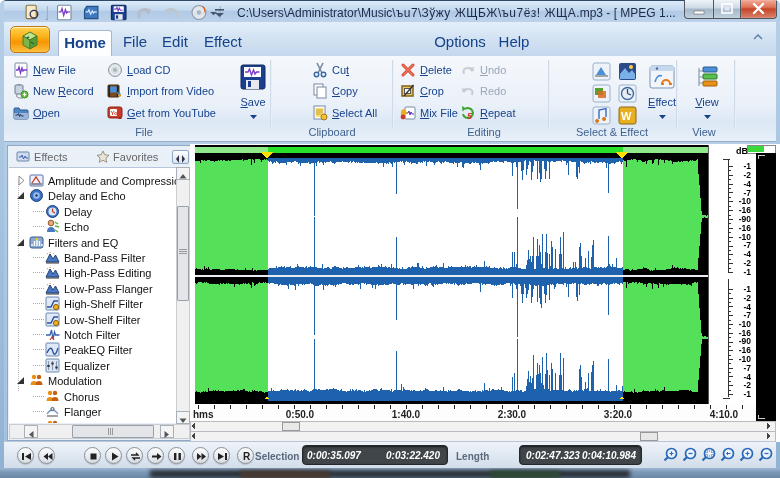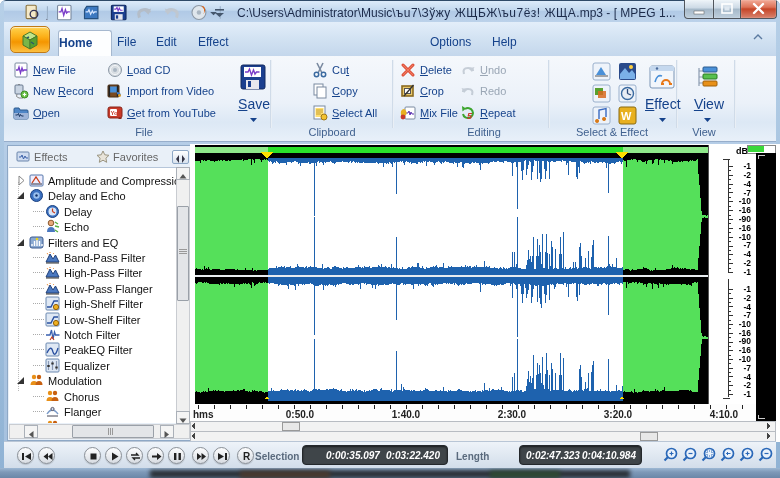--- a/index.html
+++ b/index.html
@@ -8,30 +8,30 @@
 #titlebar{position:absolute;left:0;top:0;width:780px;height:22px;background:linear-gradient(180deg,#dcebfa 0%,#c2d8ee 45%,#b0c9e6 46%,#bcd2ea 100%);border-top:1px solid #2e4a68;border-radius:6px 6px 0 0}
 .ttxt{position:absolute;top:6px;left:237px;font-size:12px;color:#1c2b4a;white-space:nowrap;letter-spacing:0}
 
 .capbtn{position:absolute;top:0;height:19px;border:1px solid #50555c;border-top:0;background:linear-gradient(180deg,#eef4f9 0%,#ccd9e5 45%,#a5b8c8 50%,#bfcfdd 100%);box-shadow:inset 0 0 1px #fff}
 .capbtn.min{left:684px;width:30px;border-radius:0 0 0 4px}
 .capbtn.max{left:713px;width:28px;border-radius:0}
 .capbtn.cls{left:740px;width:37px;border-radius:0 0 4px 0;background:linear-gradient(180deg,#f2ab98 0%,#dd7257 40%,#c64527 50%,#d8836e 100%)}
 
 #tabrow{position:absolute;left:4px;top:22px;width:772px;height:34px;background:linear-gradient(180deg,#e3eefa 0%,#d2e2f2 50%,#c4d7ec 100%)}
 .apporb{position:absolute;left:10px;width:40px;height:27px;border-radius:5px;border:1px solid #c07a18;background:linear-gradient(180deg,#ffd34e 0%,#fcaf17 40%,#f49500 60%,#fdc040 100%);box-shadow:inset 0 1px 1px rgba(255,255,255,.7)}
-.tab{position:absolute;height:26px;font-size:12px;color:#15428b;line-height:24px}
+.tab{position:absolute;height:26px;font-size:15px;color:#15428b;text-align:center;line-height:24px}
 .tab.sel{background:#fdfeff;border:1px solid #a6b8cf;border-bottom:0;border-radius:3px 3px 0 0;color:#15428b;font-weight:bold}
 
 #ribbon{position:absolute;left:4px;top:56px;width:772px;height:86px;background:linear-gradient(180deg,#f5f8fc 0%,#ebf1f9 55%,#dce8f5 78%,#e8f0f9 100%);border-bottom:1px solid #97aecb}
 .rsep{position:absolute;top:4px;height:68px;width:2px;background:linear-gradient(90deg,#c3d1e2,#f6f9fc)}
 .glabel{position:absolute;top:70px;height:13px;font-size:11px;color:#40618f;text-align:center;width:120px}
 .sbtn{position:absolute;height:19px;font-size:11px;color:#15428b;white-space:nowrap}
 .sbtn .ic{position:absolute;left:0;top:1px;width:16px;height:16px}
 .sbtn .tx{position:absolute;left:20px;top:3px}
-.bbtn{position:absolute;top:2px;width:34px;height:72px;font-size:14px;color:#15428b;text-align:right}
+.bbtn{position:absolute;top:2px;width:34px;height:72px;font-size:11px;color:#15428b;text-align:center}
 .bbtn .bic{position:absolute;left:50%;margin-left:-13px;top:6px;width:26px;height:26px}
 .bbtn .btx{position:absolute;top:38px;width:100%}
 .bbtn .arr{position:absolute;top:52px;width:100%;text-align:center}
 u{text-decoration:underline}
 .dis{color:#9aa6b5!important}
 
 #lpanel{position:absolute;left:7px;top:145px;width:184px;height:296px;background:#e9f0f8;border:1px solid #8ea8c6}
 .ptab{position:absolute;top:3px;height:17px;font-size:11px;color:#444;line-height:16px}
 #tree{position:absolute;left:1px;top:21px;width:167px;height:256px;background:#fff;border-top:1px solid #b6c6da;overflow:hidden}
 .trow{position:absolute;left:0;height:16px;font-size:11px;color:#111;white-space:nowrap}
@@ -421,21 +421,21 @@
           </svg>
           <span class="tt" style="left:55px">Band-Pass Filter</span>
         </div>
 <div class="trow" style="top:97px">
           <div style="position:absolute;left:24px;top:7px;width:11px;height:1px;background-image:linear-gradient(90deg,#aaa 1px,transparent 1px);background-size:2px 1px"></div>
           <svg class="ti" style="left:36px" width="15" height="15" viewBox="0 0 15 15">
             <path d="M1 12 L5 4 L8 9 L10.5 5 L14 12z" fill="#4a78c0" stroke="#20407a"></path>
             <path d="M2 3 l1.5 2 M5 2 l0 2 M8 3 l1 1" stroke="#e87818" stroke-width="1" stroke-dasharray="1 1"></path>
             <path d="M1 13 h13" stroke="#333"></path>
           </svg>
-          <span class="tt" style="left:55px">High-Pass Filter</span>
+          <span class="tt" style="left:55px">High-Pass Editing</span>
         </div>
 <div class="trow" style="top:113px">
           <div style="position:absolute;left:24px;top:7px;width:11px;height:1px;background-image:linear-gradient(90deg,#aaa 1px,transparent 1px);background-size:2px 1px"></div>
           <svg class="ti" style="left:36px" width="15" height="15" viewBox="0 0 15 15">
             <path d="M1 12 L5 4 L8 9 L10.5 5 L14 12z" fill="#4a78c0" stroke="#20407a"></path>
             <path d="M2 3 l1.5 2 M5 2 l0 2 M8 3 l1 1" stroke="#e87818" stroke-width="1" stroke-dasharray="1 1"></path>
             <path d="M1 13 h13" stroke="#333"></path>
           </svg>
           <span class="tt" style="left:55px">Low-Pass Flanger</span>
         </div>
@@ -767,21 +767,21 @@
           <rect x="11" y="5" width="2" height="7" fill="#222"></rect>
         </svg>
       </div>
 <div class="pbtn" style="left:233px">
         <svg width="17" height="17" viewBox="0 0 17 17" style="position:absolute;left:0;top:0">
           <text x="5" y="12" font-size="10" font-weight="bold" fill="#222">R</text>
         </svg>
       </div>
 <div class="blbl" style="left:251px">Selection</div>
 <div class="lcd" style="left:298px;width:146px">
-        <span style="position:absolute;left:23px">0:00:35.097</span>
+        <span style="position:absolute;left:4px">0:00:35.097</span>
         <span style="position:absolute;right:7px">0:03:22.420</span>
       </div>
 <div class="blbl" style="left:452px">Length</div>
 <div class="lcd" style="left:515px;width:123px">
         <span style="position:absolute;left:6px">0:02:47.323</span>
         <span style="position:absolute;right:5px">0:04:10.984</span>
       </div>
 <div class="abs" style="left:658px;top:5px;width:17px;height:17px"><svg width="17" height="17" viewBox="0 0 17 17">
           <circle cx="9.5" cy="6.5" r="5" fill="#eaf2fb" stroke="#2a68b8" stroke-width="1.7"></circle>
           <path d="M6 10 L2.5 13.5" stroke="#2a68b8" stroke-width="2.2"></path>

